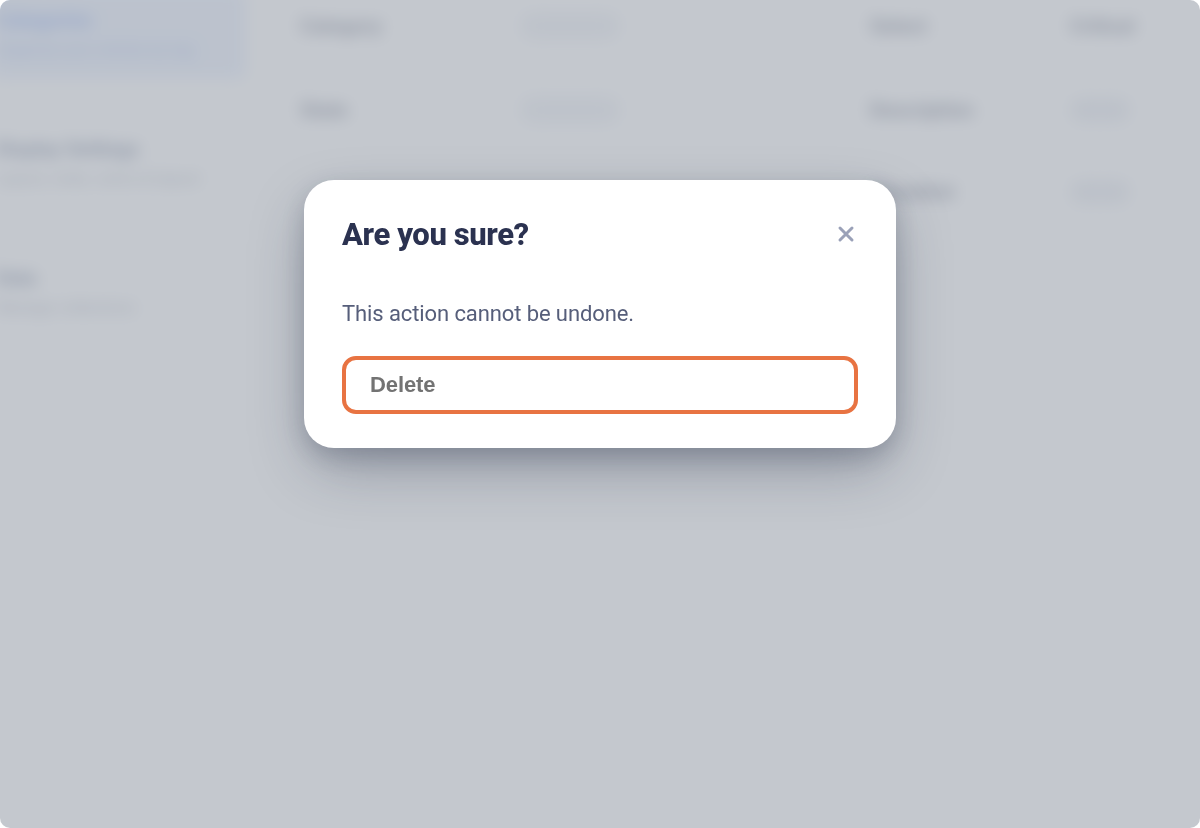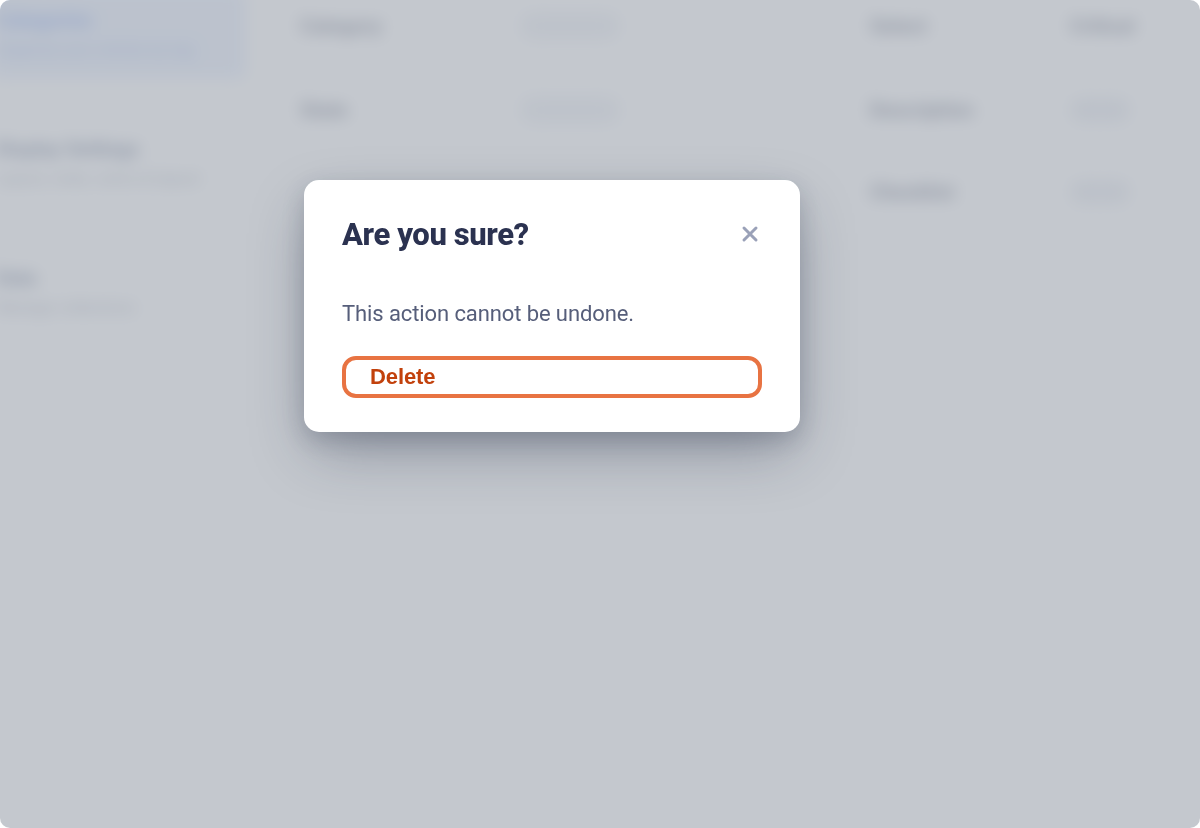--- a/index.html
+++ b/index.html
@@ -101,23 +101,23 @@
       position: absolute;
       inset: 0;
       background: rgba(180, 184, 192, 0.78);
     }
 
     
     .modal {
       position: absolute;
       left: 304px;
       top: 180px;
-      width: 496px;
+      width: 592px;
       background: #ffffff;
-      border-radius: 15px;
+      border-radius: 30px;
       box-shadow: 0 24px 60px -8px rgba(30, 38, 63, 0.35), 0 8px 22px rgba(30,38,63,0.18);
       padding: 36px 38px 34px 38px;
     }
 
     .modal-header {
       display: flex;
       align-items: flex-start;
       justify-content: space-between;
       margin-bottom: 48px;
     }
@@ -147,27 +147,27 @@
     .modal-message {
       font-size: 22px;
       color: #565e7a;
       letter-spacing: -0.1px;
       margin-bottom: 30px;
     }
 
     .delete-button {
       width: 100%;
       text-align: left;
-      padding: 4px 24px;
+      padding: 12px 24px;
       border: 4px solid #e87342;
       border-radius: 14px;
       background: #ffffff;
       font-size: 22px;
       font-weight: 600;
-      color: #c2410c;
+      color: #737373;
       cursor: pointer;
       letter-spacing: -0.1px;
     }
   </style>
 </head>
 <body>
 
 <div class="viewport">
 
   <div class="bg-layer">

